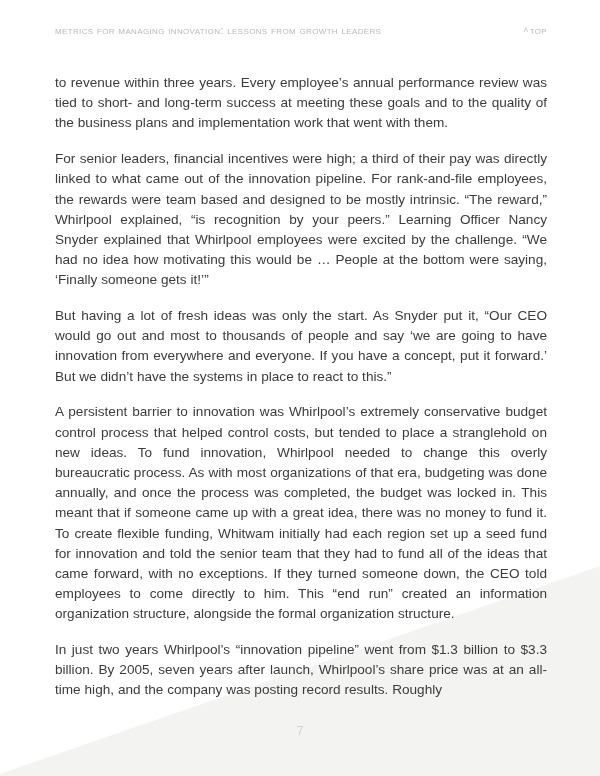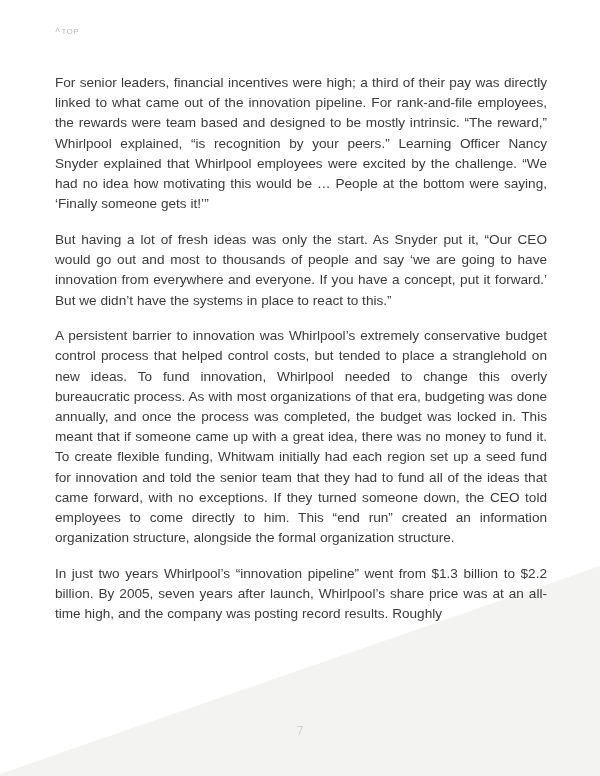--- a/index.html
+++ b/index.html
@@ -113,28 +113,30 @@
 </head>
 <body>
 
 <div id="page">
 
   <svg id="corner-wedge" viewBox="0 0 600 776" preserveAspectRatio="none" aria-hidden="true">
     <polygon points="600,566 600,776 -6,776" fill="#f3f3f1"></polygon>
   </svg>
 
   <div id="page-header">
+    <span id="header-title">Metrics for Managing Innovation: Lessons From Growth Leaders</span>
     <a id="top-link" href="#">
       <span id="top-caret">˄</span>
       <span>Top</span>
     </a>
   </div>
 
   <div id="content">
+    <p class="para">to revenue within three years. Every employee’s annual performance review was tied to short- and long-term success at meeting these goals and to the quality of the business plans and implementation work that went with them.</p>
     <p class="para">For senior leaders, financial incentives were high; a third of their pay was directly linked to what came out of the innovation pipeline. For rank-and-file employees, the rewards were team based and designed to be mostly intrinsic. “The reward,” Whirlpool explained, “is recognition by your peers.” Learning Officer Nancy Snyder explained that Whirlpool employees were excited by the challenge. “We had no idea how motivating this would be … People at the bottom were saying, ‘Finally someone gets it!’”</p>
     <p class="para">But having a lot of fresh ideas was only the start. As Snyder put it, “Our CEO would go out and most to thousands of people and say ‘we are going to have innovation from everywhere and everyone. If you have a concept, put it forward.’ But we didn’t have the systems in place to react to this.”</p>
     <p class="para">A persistent barrier to innovation was Whirlpool’s extremely conservative budget control process that helped control costs, but tended to place a stranglehold on new ideas. To fund innovation, Whirlpool needed to change this overly bureaucratic process. As with most organizations of that era, budgeting was done annually, and once the process was completed, the budget was locked in. This meant that if someone came up with a great idea, there was no money to fund it. To create flexible funding, Whitwam initially had each region set up a seed fund for innovation and told the senior team that they had to fund all of the ideas that came forward, with no exceptions. If they turned someone down, the CEO told employees to come directly to him. This “end run” created an information organization structure, alongside the formal organization structure.</p>
-    <p class="para">In just two years Whirlpool’s “innovation pipeline” went from $1.3 billion to $2.2 billion. By 2005, seven years after launch, Whirlpool’s share price was at an all-time high, and the company was posting record results. Roughly</p>
+    <p class="para">In just two years Whirlpool’s “innovation pipeline” went from $1.3 billion to $3.3 billion. By 2005, seven years after launch, Whirlpool’s share price was at an all-time high, and the company was posting record results. Roughly</p>
   </div>
 
   <div id="page-number">7</div>
 
 </div>
 
 </body></html>

